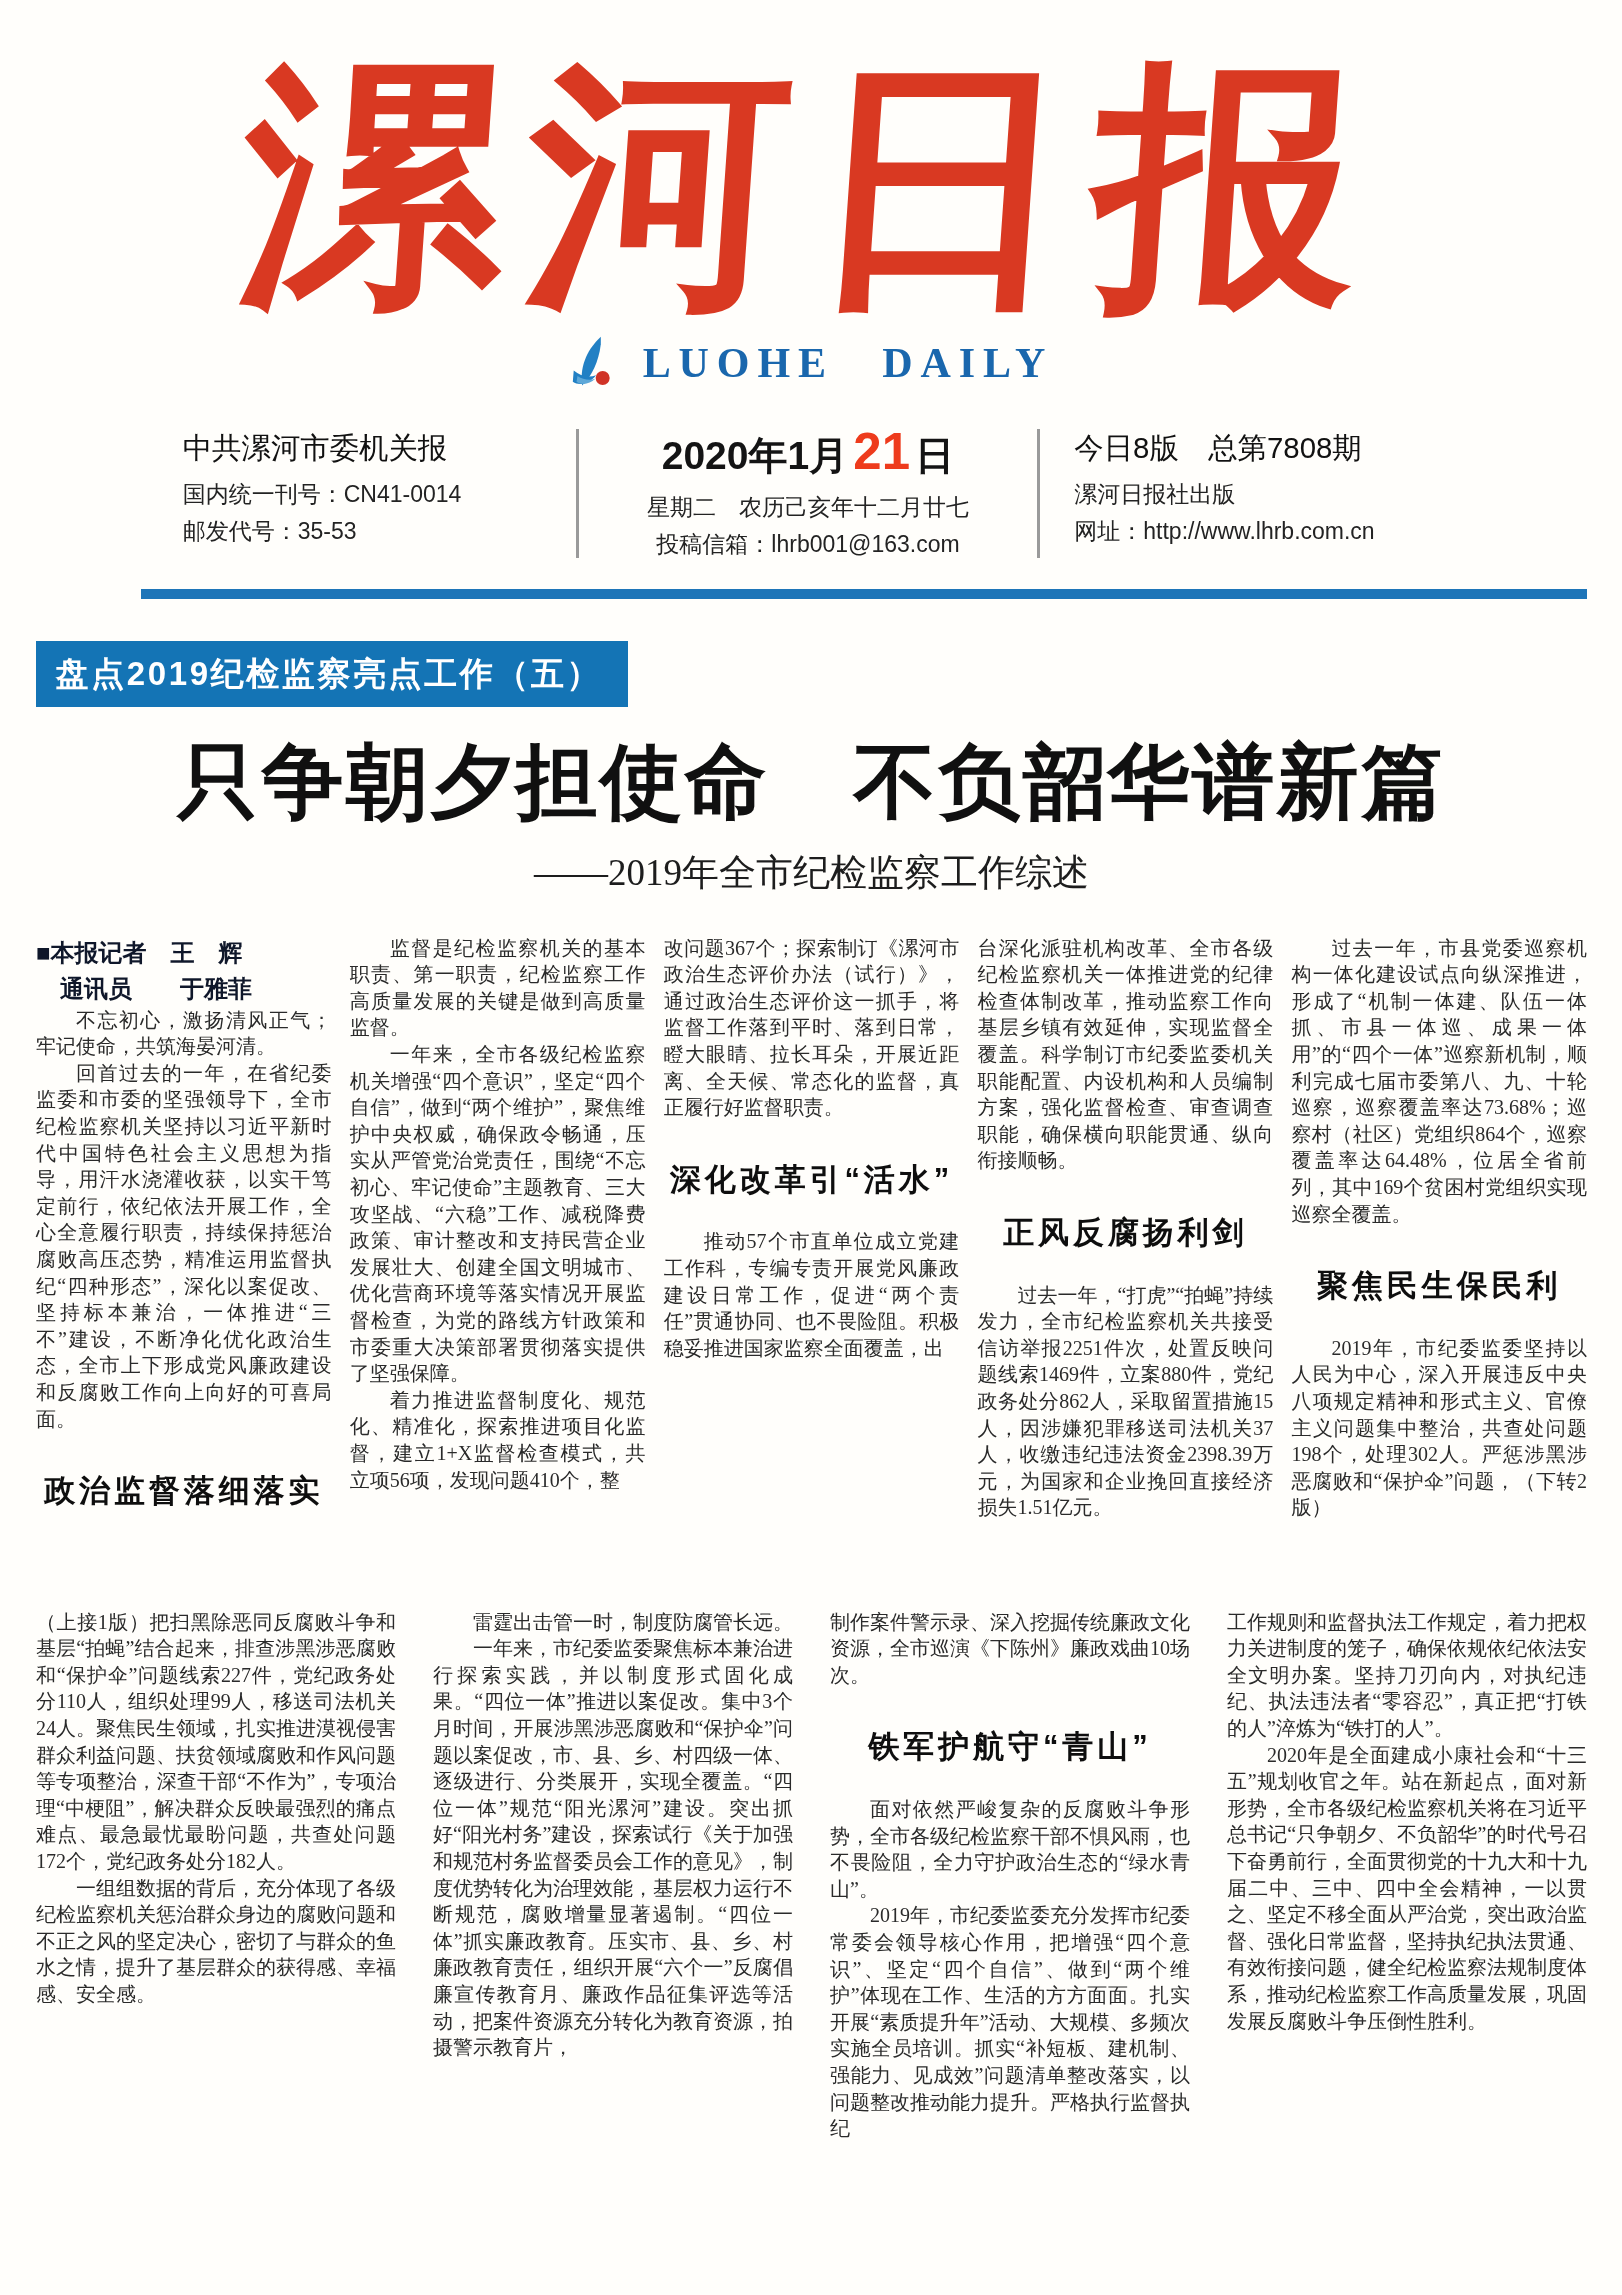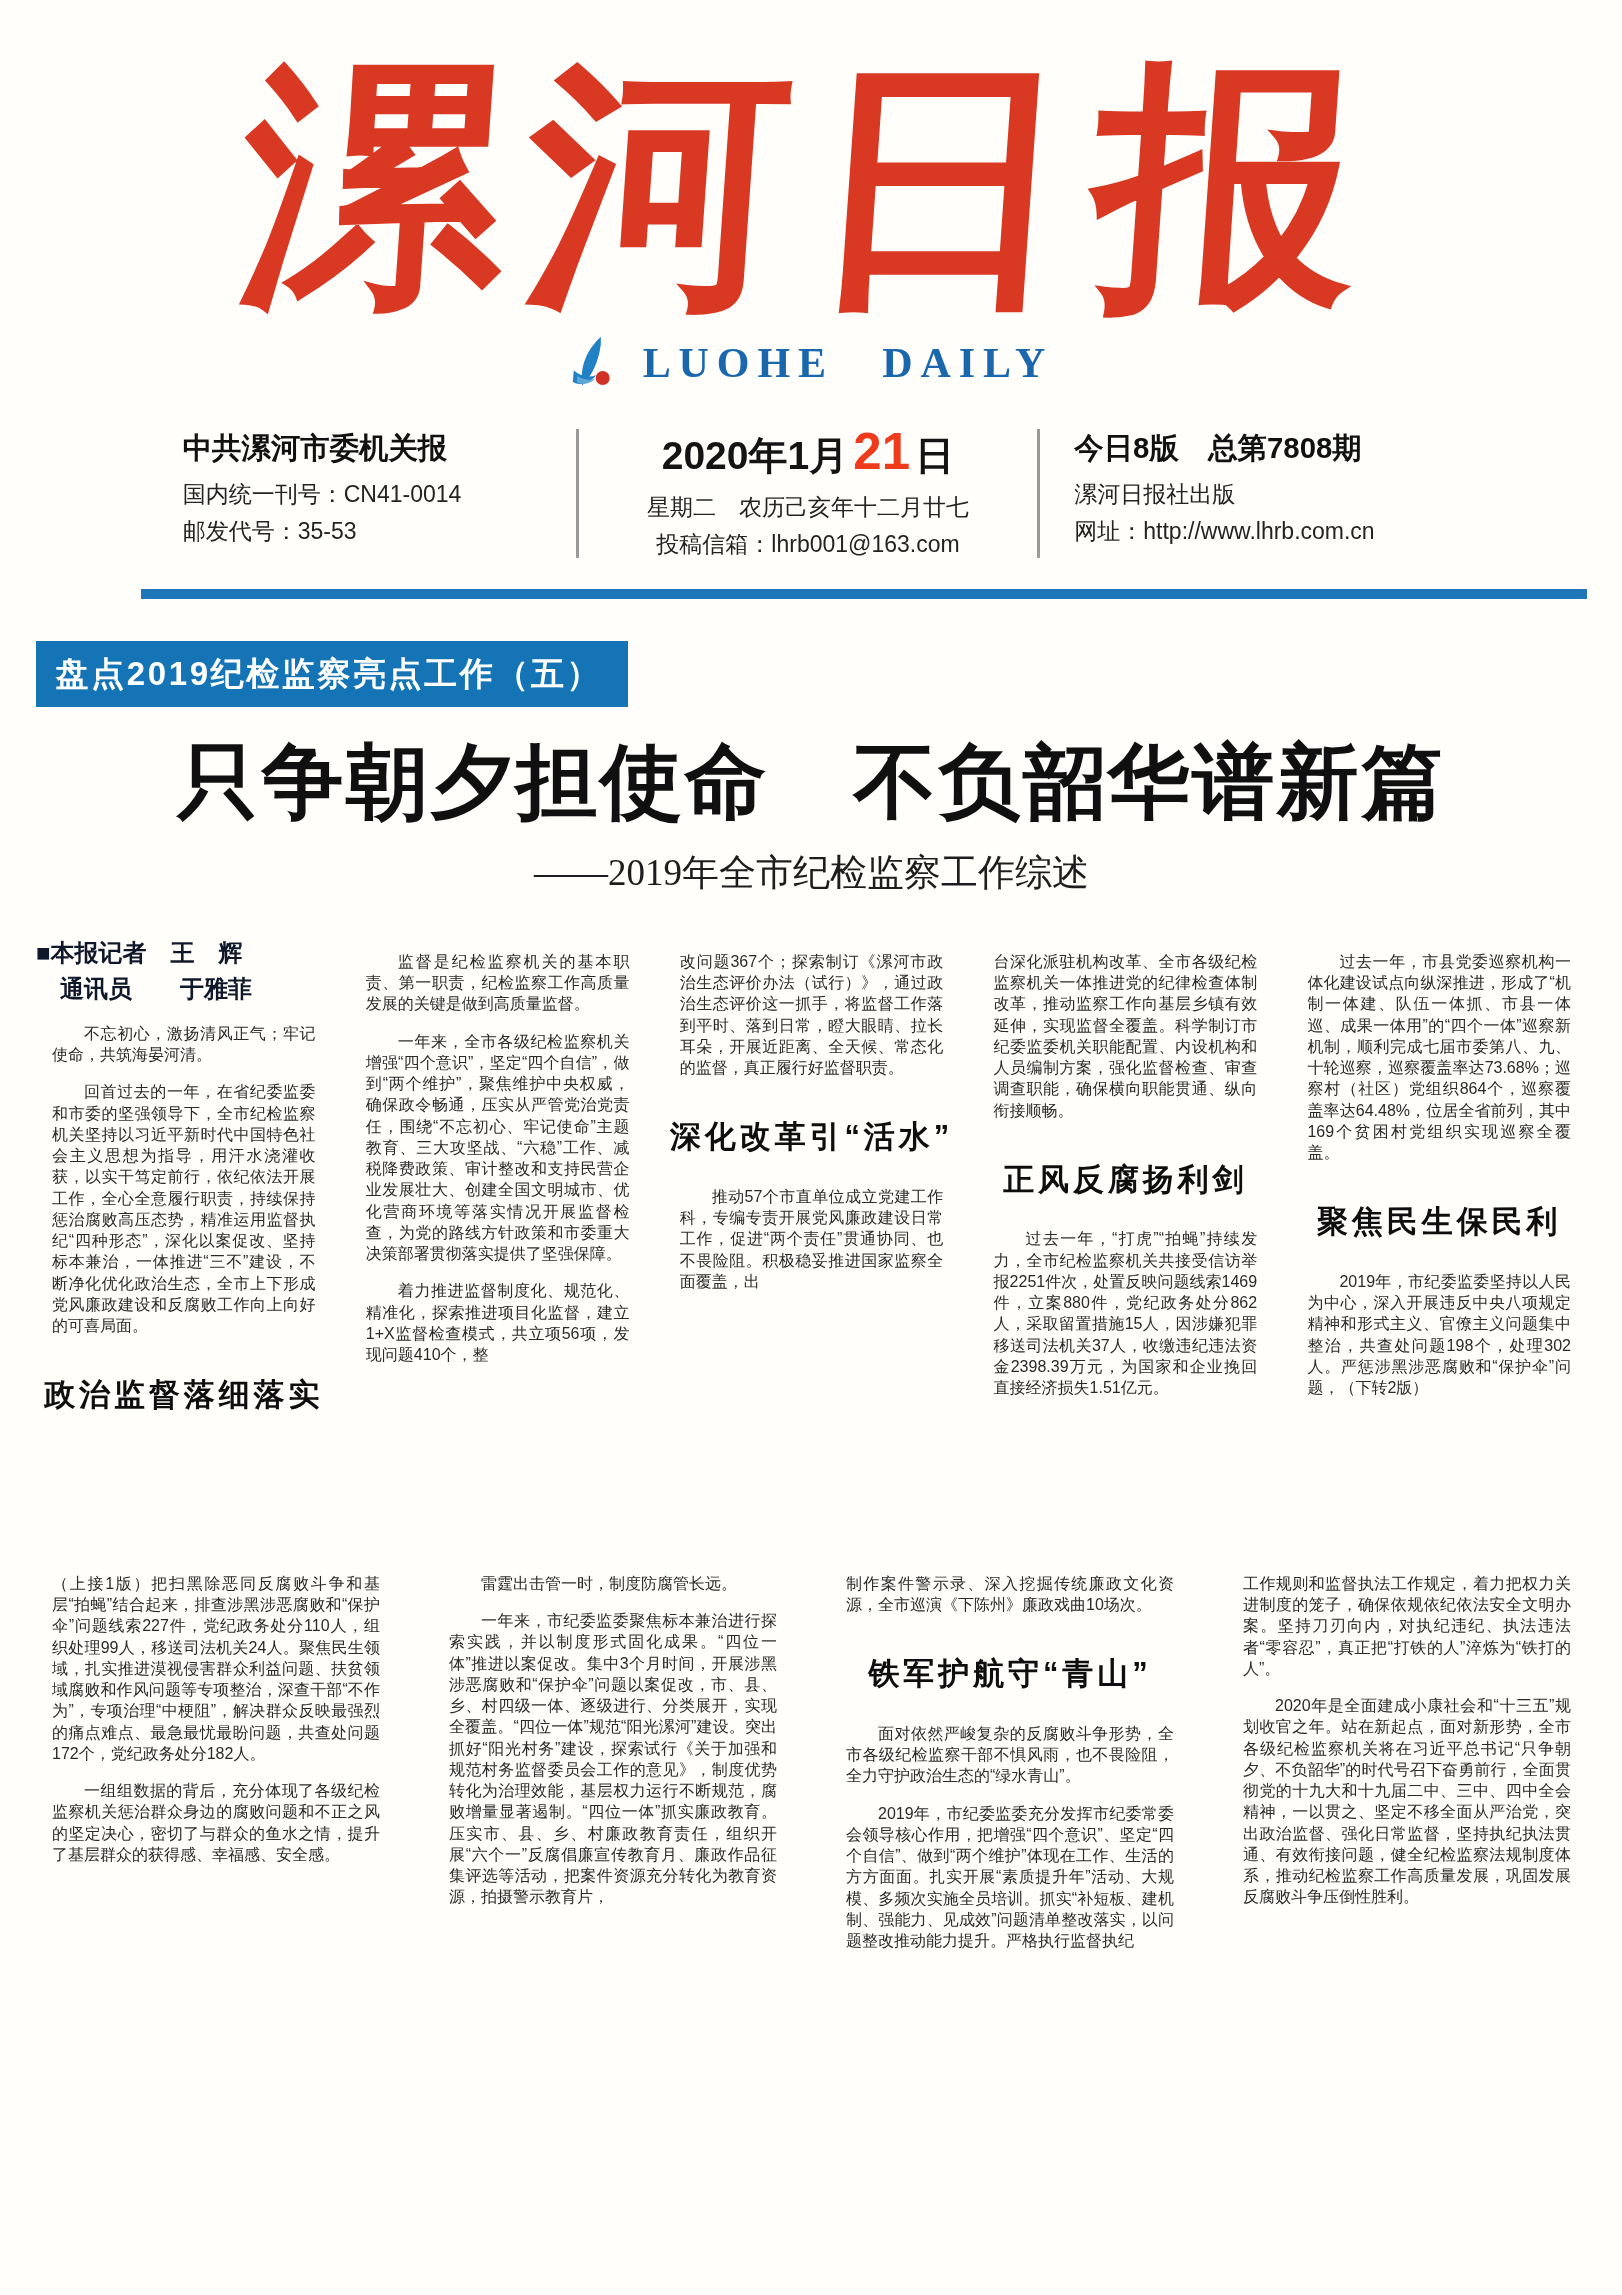--- a/index.html
+++ b/index.html
@@ -17,39 +17,39 @@
   .logo-row{display:flex;justify-content:center;align-items:center;gap:17px;margin-top:2.6px;}
   .logo-mark svg{display:block;}
   .logo-text{font-family:"Liberation Serif", serif;font-weight:bold;font-size:42px;
         color:var(--brand-blue);letter-spacing:7.9px;word-spacing:30px;}
   .info-row{display:flex;justify-content:center;align-items:stretch;margin-top:33px;}
   .info-block{font-family:"Liberation Sans", sans-serif;}
   .info-left{width:393px;padding-left:118px;}
   .info-center{width:432px;text-align:center;padding:0 13px;}
   .info-right{width:484px;padding-left:34px;}
   .info-line{font-size:23px;line-height:1.6;color:#232323;}
-  .info-strong{font-weight:bold;font-size:29.4px;margin-bottom:5.2px;color:#111;}
+  .info-strong{font-weight:normal;font-size:29.4px;margin-bottom:5.2px;color:#111;}
   .date-line{font-size:39px;font-weight:bold;color:#141414;line-height:1.1;margin-bottom:9.2px;}
   .date-day{color:var(--date-red);font-size:51px;padding:0 5.2px;}
   .vrule{width:3.3px;background:#9a9a9a;margin:5.2px 0;}
   .blue-rule{height:10.5px;background:var(--rule-blue);margin-top:26px;margin-left:105px;}
   
   .kicker{display:inline-block;background:var(--kicker-bg);color:#ffffff;font-weight:bold;
         font-size:33px;padding:10.5px 26px 10.5px 19.6px;margin-top:42px;letter-spacing:2.6px;
         font-family:"Liberation Sans", sans-serif;}
   .headline{font-size:82px;font-weight:bold;text-align:center;color:#101010;
         margin:29px 0 0;letter-spacing:2.6px;line-height:1.15;font-family:"Liberation Serif", serif;}
   .subtitle{font-size:37px;font-weight:normal;text-align:center;color:#1d1d1d;
         margin:17px 0 37px;font-family:"Liberation Serif", serif;}
   .cols{display:flex;}
   .cols-top{gap:18.3px;min-height:553px;}
   .cols-bottom{margin-top:69px;gap:37px;}
   .col{flex:1 1 0;}
-  .para{margin:16px;font-size:16px;line-height:1.33;text-align:justify;color:var(--ink);
-        text-indent:2em;font-family:Liberation Sans, sans-serif;}
+  .para{margin:0;font-size:20px;line-height:1.33;text-align:justify;color:var(--ink);
+        text-indent:2em;font-family:Liberation Serif, serif;}
   .para.noindent{text-indent:0;}
   .subhead{font-size:31px;font-weight:bold;text-align:center;color:#0e0e0e;
         margin:38px 0 27.5px;font-family:"Liberation Sans", sans-serif;letter-spacing:3.9px;}
   .byline{font-size:24px;font-weight:bold;color:#0f172a;line-height:1.5;
         font-family:"Liberation Sans", sans-serif;}
 </style>
 </head>
 <body>
 
 <div class="page">

